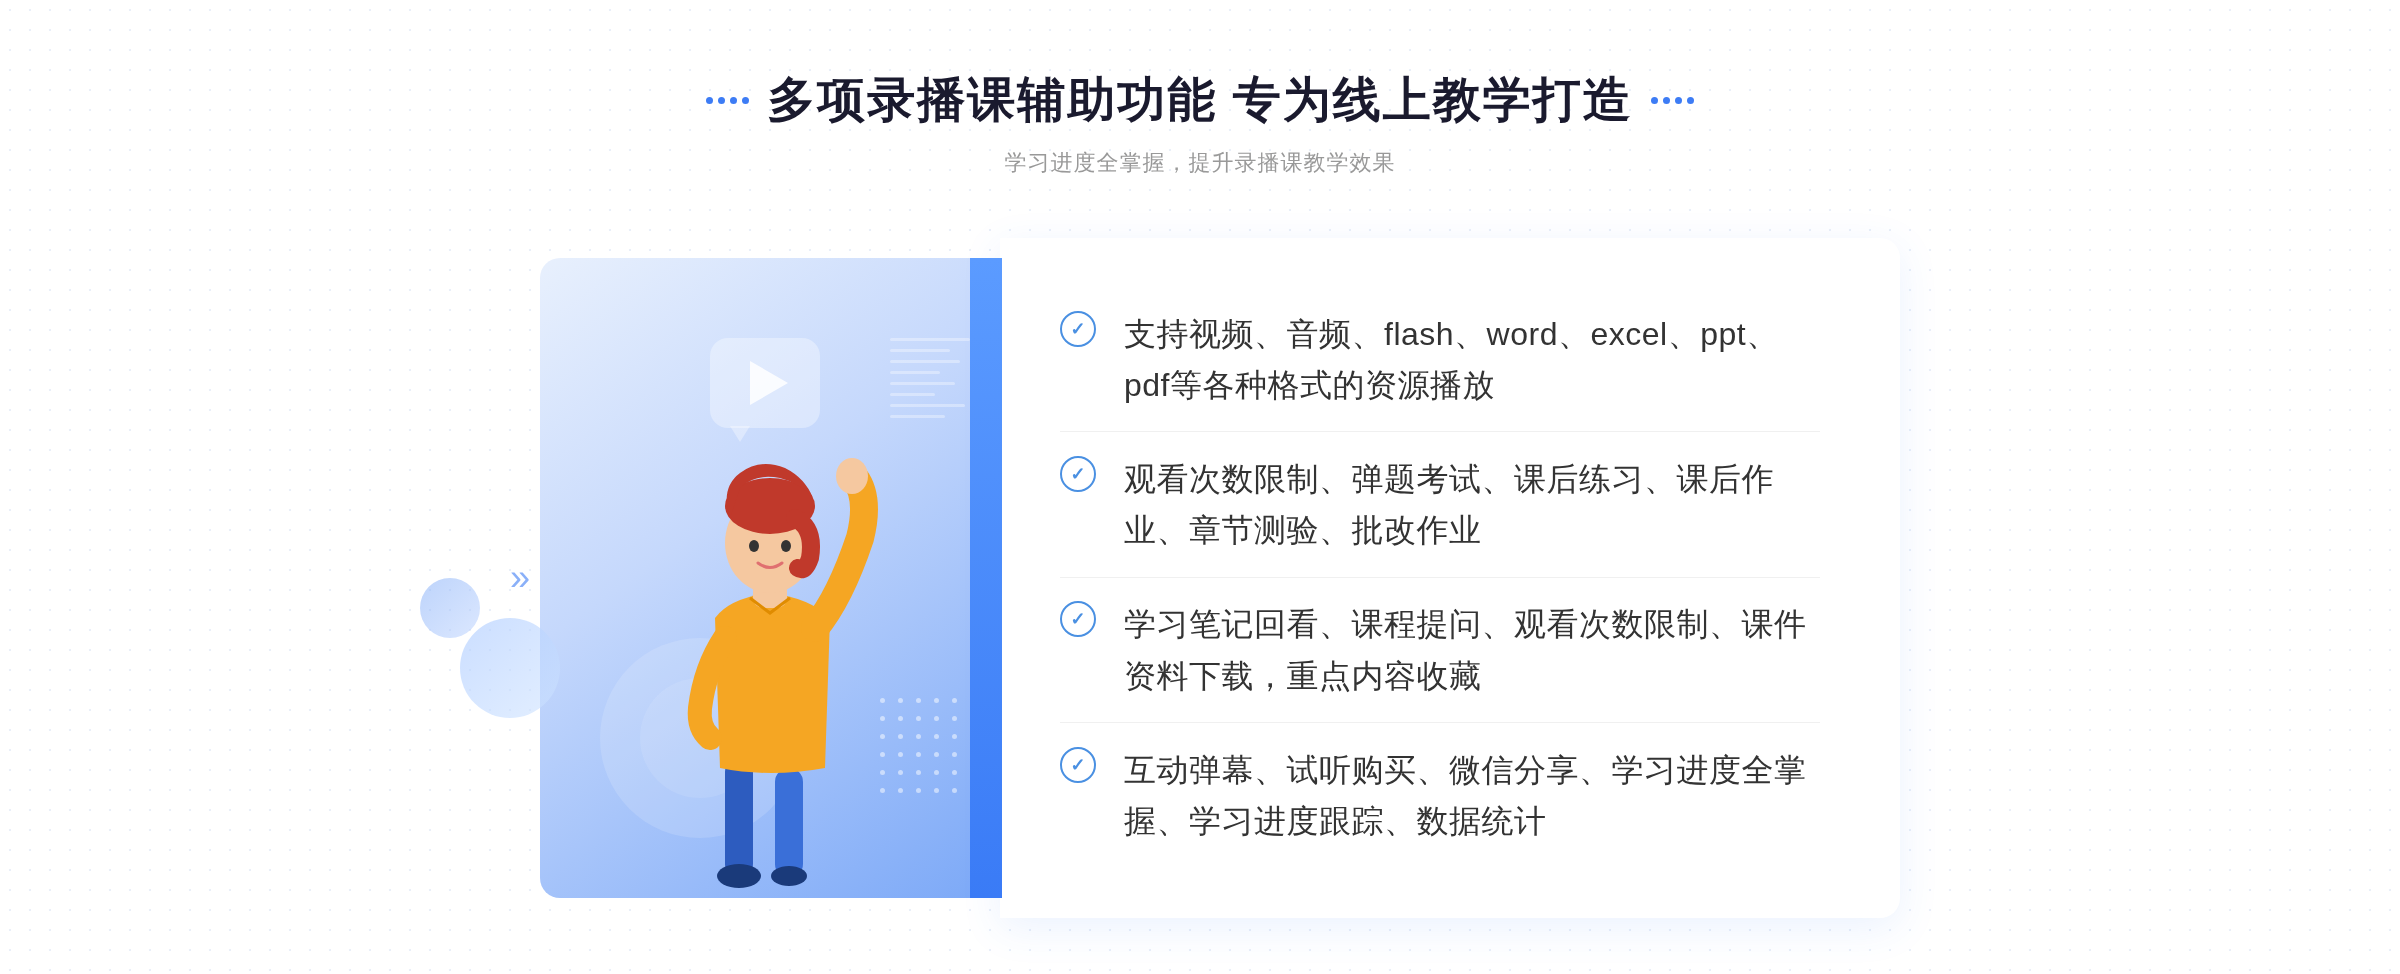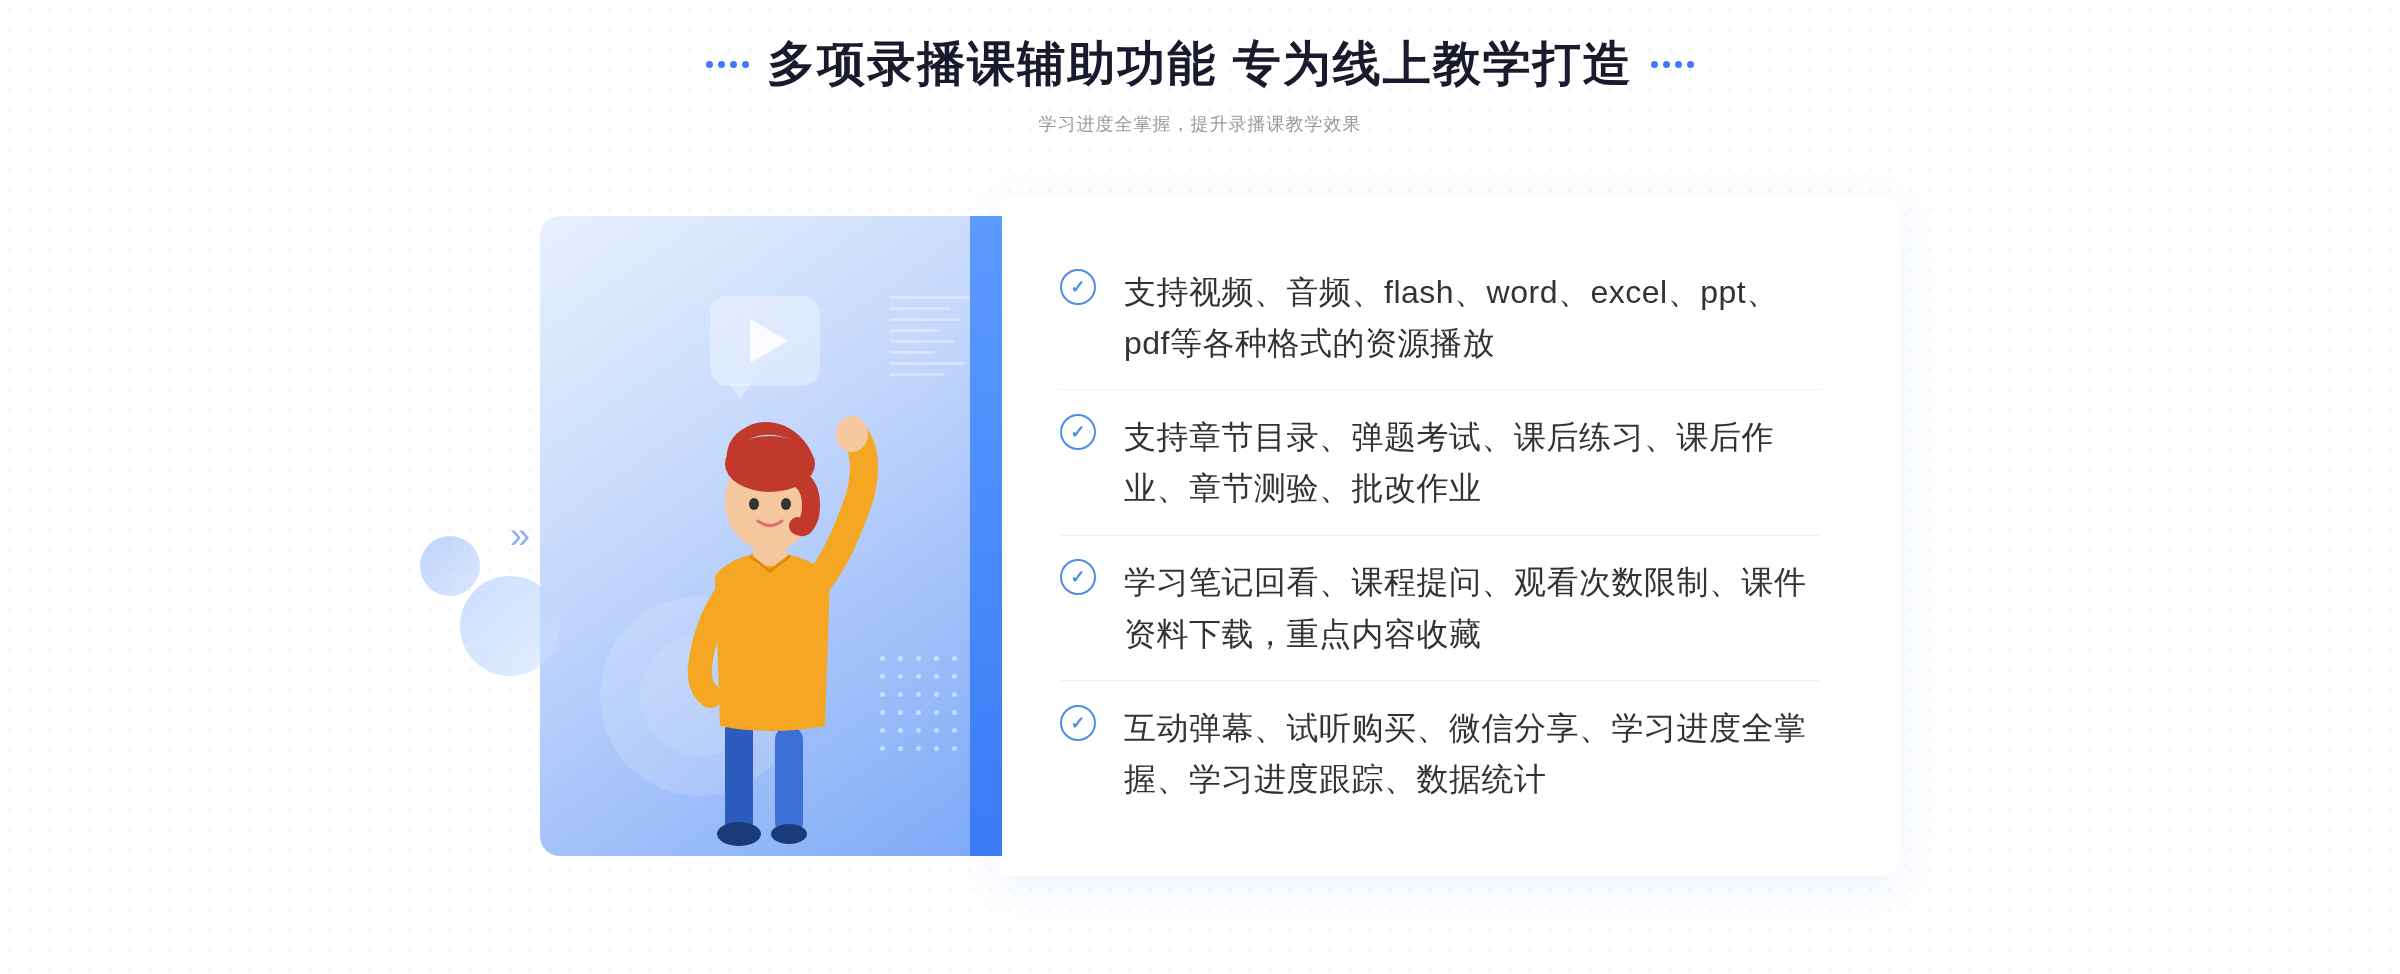--- a/index.html
+++ b/index.html
@@ -43,21 +43,21 @@
       z-index: 0;
     }
 
     .content-wrapper {
       position: relative;
       z-index: 1;
       width: 1400px;
       display: flex;
       flex-direction: column;
       align-items: center;
-      padding-top: 32px;
+      padding-top: 68px;
     }
 
     
     .header-section {
       display: flex;
       flex-direction: column;
       align-items: center;
       margin-bottom: 60px;
     }
 
@@ -82,21 +82,21 @@
     }
 
     .main-title {
       font-size: 48px;
       font-weight: 700;
       color: #1a1a2e;
       letter-spacing: 2px;
     }
 
     .subtitle {
-      font-size: 18px;
+      font-size: 22px;
       color: #999;
       letter-spacing: 1px;
       font-weight: 400;
     }
 
     
     .main-body {
       display: flex;
       width: 100%;
       gap: 0;
@@ -497,21 +497,21 @@
           </div>
           <span class="feature-text">支持视频、音频、flash、word、excel、ppt、pdf等各种格式的资源播放</span>
         </div>
 
         <div class="feature-item">
           <div class="check-icon">
             <div class="check-circle">
               <span class="check-mark">✓</span>
             </div>
           </div>
-          <span class="feature-text">支持章节目录、弹题考试、课后练习、课后作业、章节测验、批改作业</span>
+          <span class="feature-text">观看次数限制、弹题考试、课后练习、课后作业、章节测验、批改作业</span>
         </div>
 
         <div class="feature-item">
           <div class="check-icon">
             <div class="check-circle">
               <span class="check-mark">✓</span>
             </div>
           </div>
           <span class="feature-text">学习笔记回看、课程提问、观看次数限制、课件资料下载，重点内容收藏</span>
         </div>

